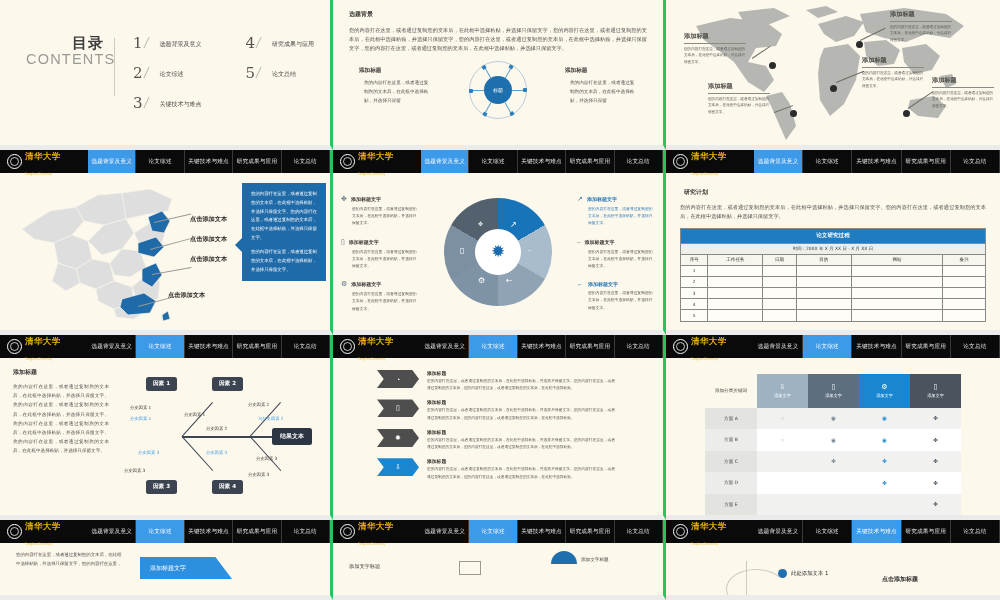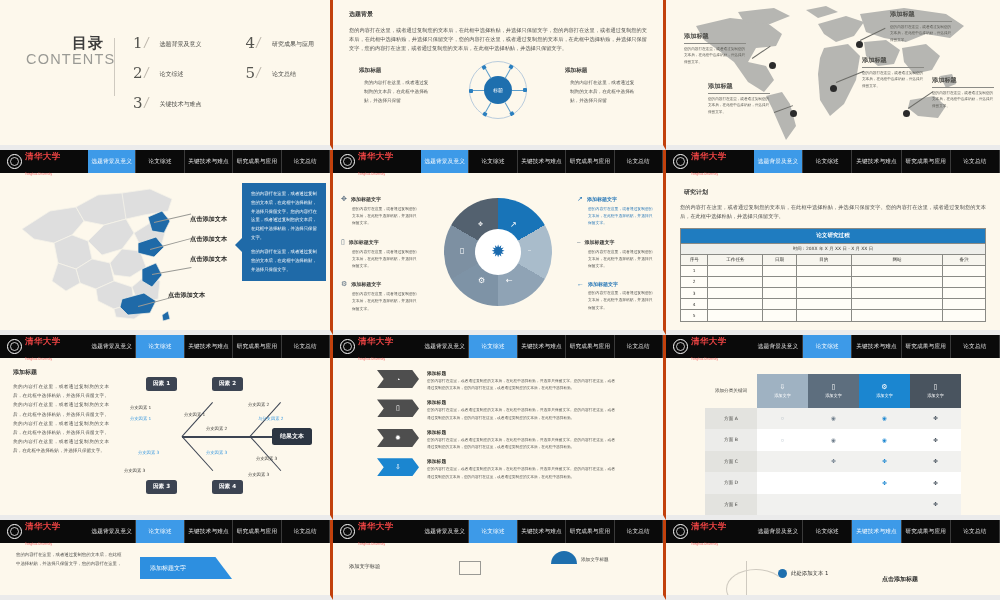--- a/index.html
+++ b/index.html
@@ -1,26 +1,26 @@
 <!DOCTYPE html>
 <html><head>
 <meta charset="utf-8">
 <style>
   * { box-sizing: border-box; margin:0; padding:0; }
   html,body { width:1000px; height:600px; background:#ebebeb; font-family:"Liberation Sans", sans-serif; overflow:hidden; }
   .grid { width:1000px; height:600px; display:grid; grid-template-columns:333px 333px 334px; grid-template-rows:150px 185px 185px 80px; gap:0; }
-  .slide { background:#fdf8ec; position:relative; overflow:hidden; border-right:3px solid #c2410c; border-bottom:5px solid #ebebeb; }
+  .slide { background:#fdf8ec; position:relative; overflow:hidden; border-right:3px solid #22c55e; border-bottom:5px solid #ebebeb; }
   .slide:nth-child(3n) { border-right:0; }
 
   
   .nav { height:23px; background:#0a0a0a; display:flex; align-items:stretch; width:100%; }
   .logo { width:88px; display:flex; align-items:center; padding-left:7px; gap:3px; flex-shrink:0; }
   .seal { width:15px; height:15px; border-radius:50%; border:1.3px solid #fff; position:relative; flex-shrink:0;}
   .seal::after{content:""; position:absolute; inset:2px; border-radius:50%; border:.8px solid #fff; opacity:.75;}
-  .logo-txt { color:#ef4444; line-height:1; }
+  .logo-txt { color:#eab308; line-height:1; }
   .logo-cn { font-size:8.5px; font-weight:bold; letter-spacing:.4px; font-family:"DejaVu Sans",sans-serif; }
   .logo-en { font-size:2.9px; letter-spacing:.1px; opacity:.85; margin-top:1px; }
   .navtabs { flex:1; display:flex; }
   .navtab { flex:1; display:flex; align-items:center; justify-content:center; color:#e8e8e8;
             font-size:5.6px; border-right:.6px solid #3a3a3a; font-family:"DejaVu Sans",sans-serif; letter-spacing:.2px;}
   .navtab.active { background:#3d9ae8; color:#fff; }
 
   
   .toc { display:flex; align-items:flex-start; height:100%; padding:34px 0 0 26px; }
   .toc-head { width:88px; text-align:right; padding-right:10px; }

